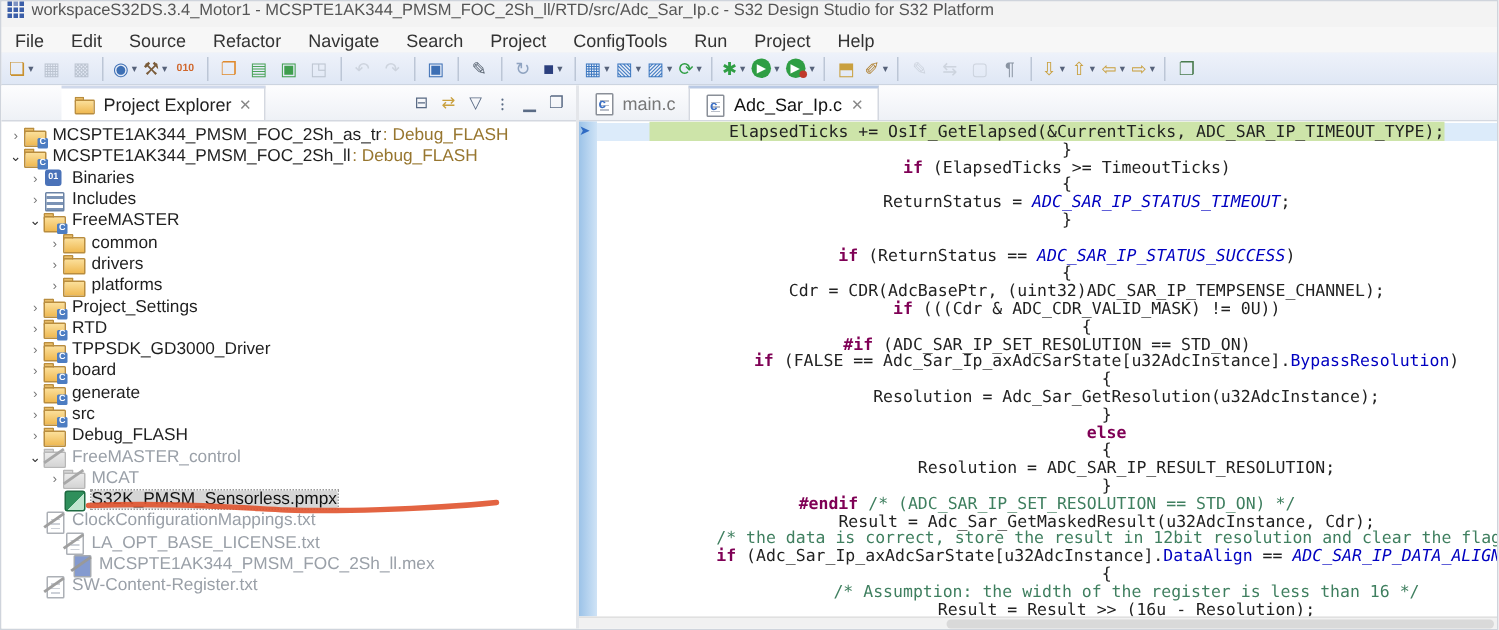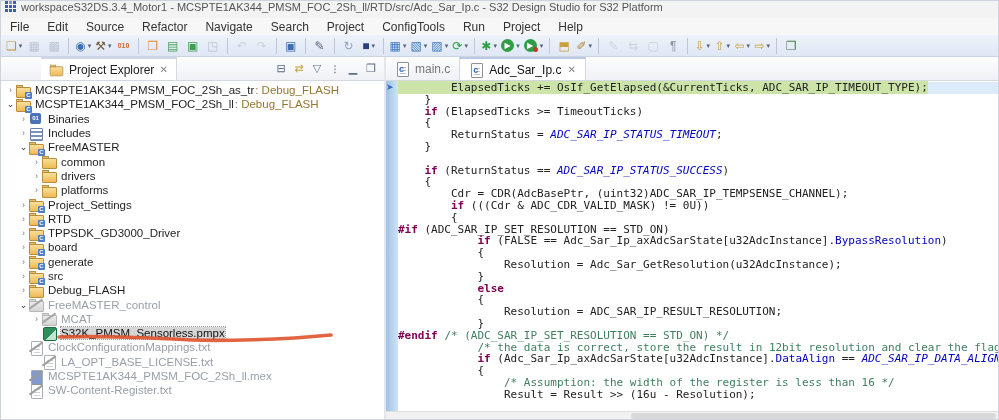--- a/index.html
+++ b/index.html
@@ -95,21 +95,21 @@
     display:flex;align-items:stretch;flex:0 0 auto;}
   .ed-tab{display:flex;align-items:center;padding:0 9px;font-size:12px;color:#777;cursor:default;}
   .ed-tab.active{background:#fff;border-right:1px solid #d4d8e0;border-left:1px solid #d4d8e0;
     border-top:2px solid #b9c9e4;color:#111;}
   .ed-tab .lbl{margin-left:5px;}
   .ed-tab .x{margin-left:6px;color:#888;font-size:10px;}
   .ed-body{flex:1 1 auto;display:flex;min-height:0;position:relative;}
   .ruler{width:12px;flex:0 0 auto;background:linear-gradient(90deg,#9cc3e8,#cfe3f6);position:relative;}
   .ip-arrow{position:absolute;left:0px;top:1px;color:#2f6bc4;font-size:9px;}
   .code{flex:1 1 auto;overflow:hidden;font-family:"DejaVu Sans Mono","Liberation Mono",monospace;
-    font-size:11px;line-height:11.8px;padding-top:1px;background:#fff;cursor:text;}
+    font-size:11px;line-height:11.8px;padding-top:1px;background:#fff;cursor:text;text-align:center;}
   .cl{white-space:pre;height:11.8px;}
   .cl.current{background:#dcebfa;}
   .cl.current .ghl{background:#cde4a9;}
   .kw{color:#7f0055;font-weight:bold;}
   .dir{color:#7f0055;font-weight:bold;}
   .enm{color:#0000c0;font-style:italic;}
   .fld{color:#0000c0;}
   .cmt{color:#3f7f5f;}
   .hscroll{height:8px;flex:0 0 auto;background:#f1f1f1;border-top:1px solid #e0e0e0;position:relative;}
   .hthumb{position:absolute;top:1px;height:6px;border-radius:3px;background:#d9d9d9;}
@@ -422,21 +422,21 @@
             </span>
             <span class="lbl">ClockConfigurationMappings.txt</span>
           </div>
           <div class="trow gray" style="padding-left: 17px; margin-left: 13px;">
             <span class="exp"></span>
             <span class="ti txt-x">
               <span class="slash"></span>
             </span>
             <span class="lbl">LA_OPT_BASE_LICENSE.txt</span>
           </div>
-          <div class="trow gray" style="padding-left: 17px;">
+          <div class="trow gray" style="padding-left: 35px;">
             <span class="exp"></span>
             <span class="ti mex-x">
               <span class="slash"></span>
             </span>
             <span class="lbl">MCSPTE1AK344_PMSM_FOC_2Sh_ll.mex</span>
           </div>
           <div class="trow gray" style="padding-left: 17px;">
             <span class="exp"></span>
             <span class="ti txt-x">
               <span class="slash"></span>
@@ -485,20 +485,21 @@
             <div class="cl"><span class="dir">#if</span><span> (ADC_SAR_IP_SET_RESOLUTION == STD_ON)</span></div>
             <div class="cl"><span>            </span><span class="kw">if</span><span> (FALSE == Adc_Sar_Ip_axAdcSarState[u32AdcInstance].</span><span class="fld">BypassResolution</span><span>)</span></div>
             <div class="cl"><span>            {</span></div>
             <div class="cl"><span>                Resolution = Adc_Sar_GetResolution(u32AdcInstance);</span></div>
             <div class="cl"><span>            }</span></div>
             <div class="cl"><span>            </span><span class="kw">else</span></div>
             <div class="cl"><span>            {</span></div>
             <div class="cl"><span>                Resolution = ADC_SAR_IP_RESULT_RESOLUTION;</span></div>
             <div class="cl"><span>            }</span></div>
             <div class="cl"><span class="dir">#endif</span><span> </span><span class="cmt">/* (ADC_SAR_IP_SET_RESOLUTION == STD_ON) */</span></div>
+            <div class="cl"><span>            Result = Adc_Sar_GetMaskedResult(u32AdcInstance, Cdr);</span></div>
             <div class="cl"><span>            </span><span class="cmt">/* the data is correct, store the result in 12bit resolution and clear the flag */</span></div>
             <div class="cl"><span>            </span><span class="kw">if</span><span> (Adc_Sar_Ip_axAdcSarState[u32AdcInstance].</span><span class="fld">DataAlign</span><span> == </span><span class="enm">ADC_SAR_IP_DATA_ALIGNED_LEFT</span></div>
             <div class="cl"><span>            {</span></div>
             <div class="cl"><span>                </span><span class="cmt">/* Assumption: the width of the register is less than 16 */</span></div>
             <div class="cl"><span>                Result = Result &gt;&gt; (16u - Resolution);</span></div>
           </div>
       </div>
       <div class="hscroll">
         <div class="hthumb" style="left:40%;right:2px;"></div>
       </div>

